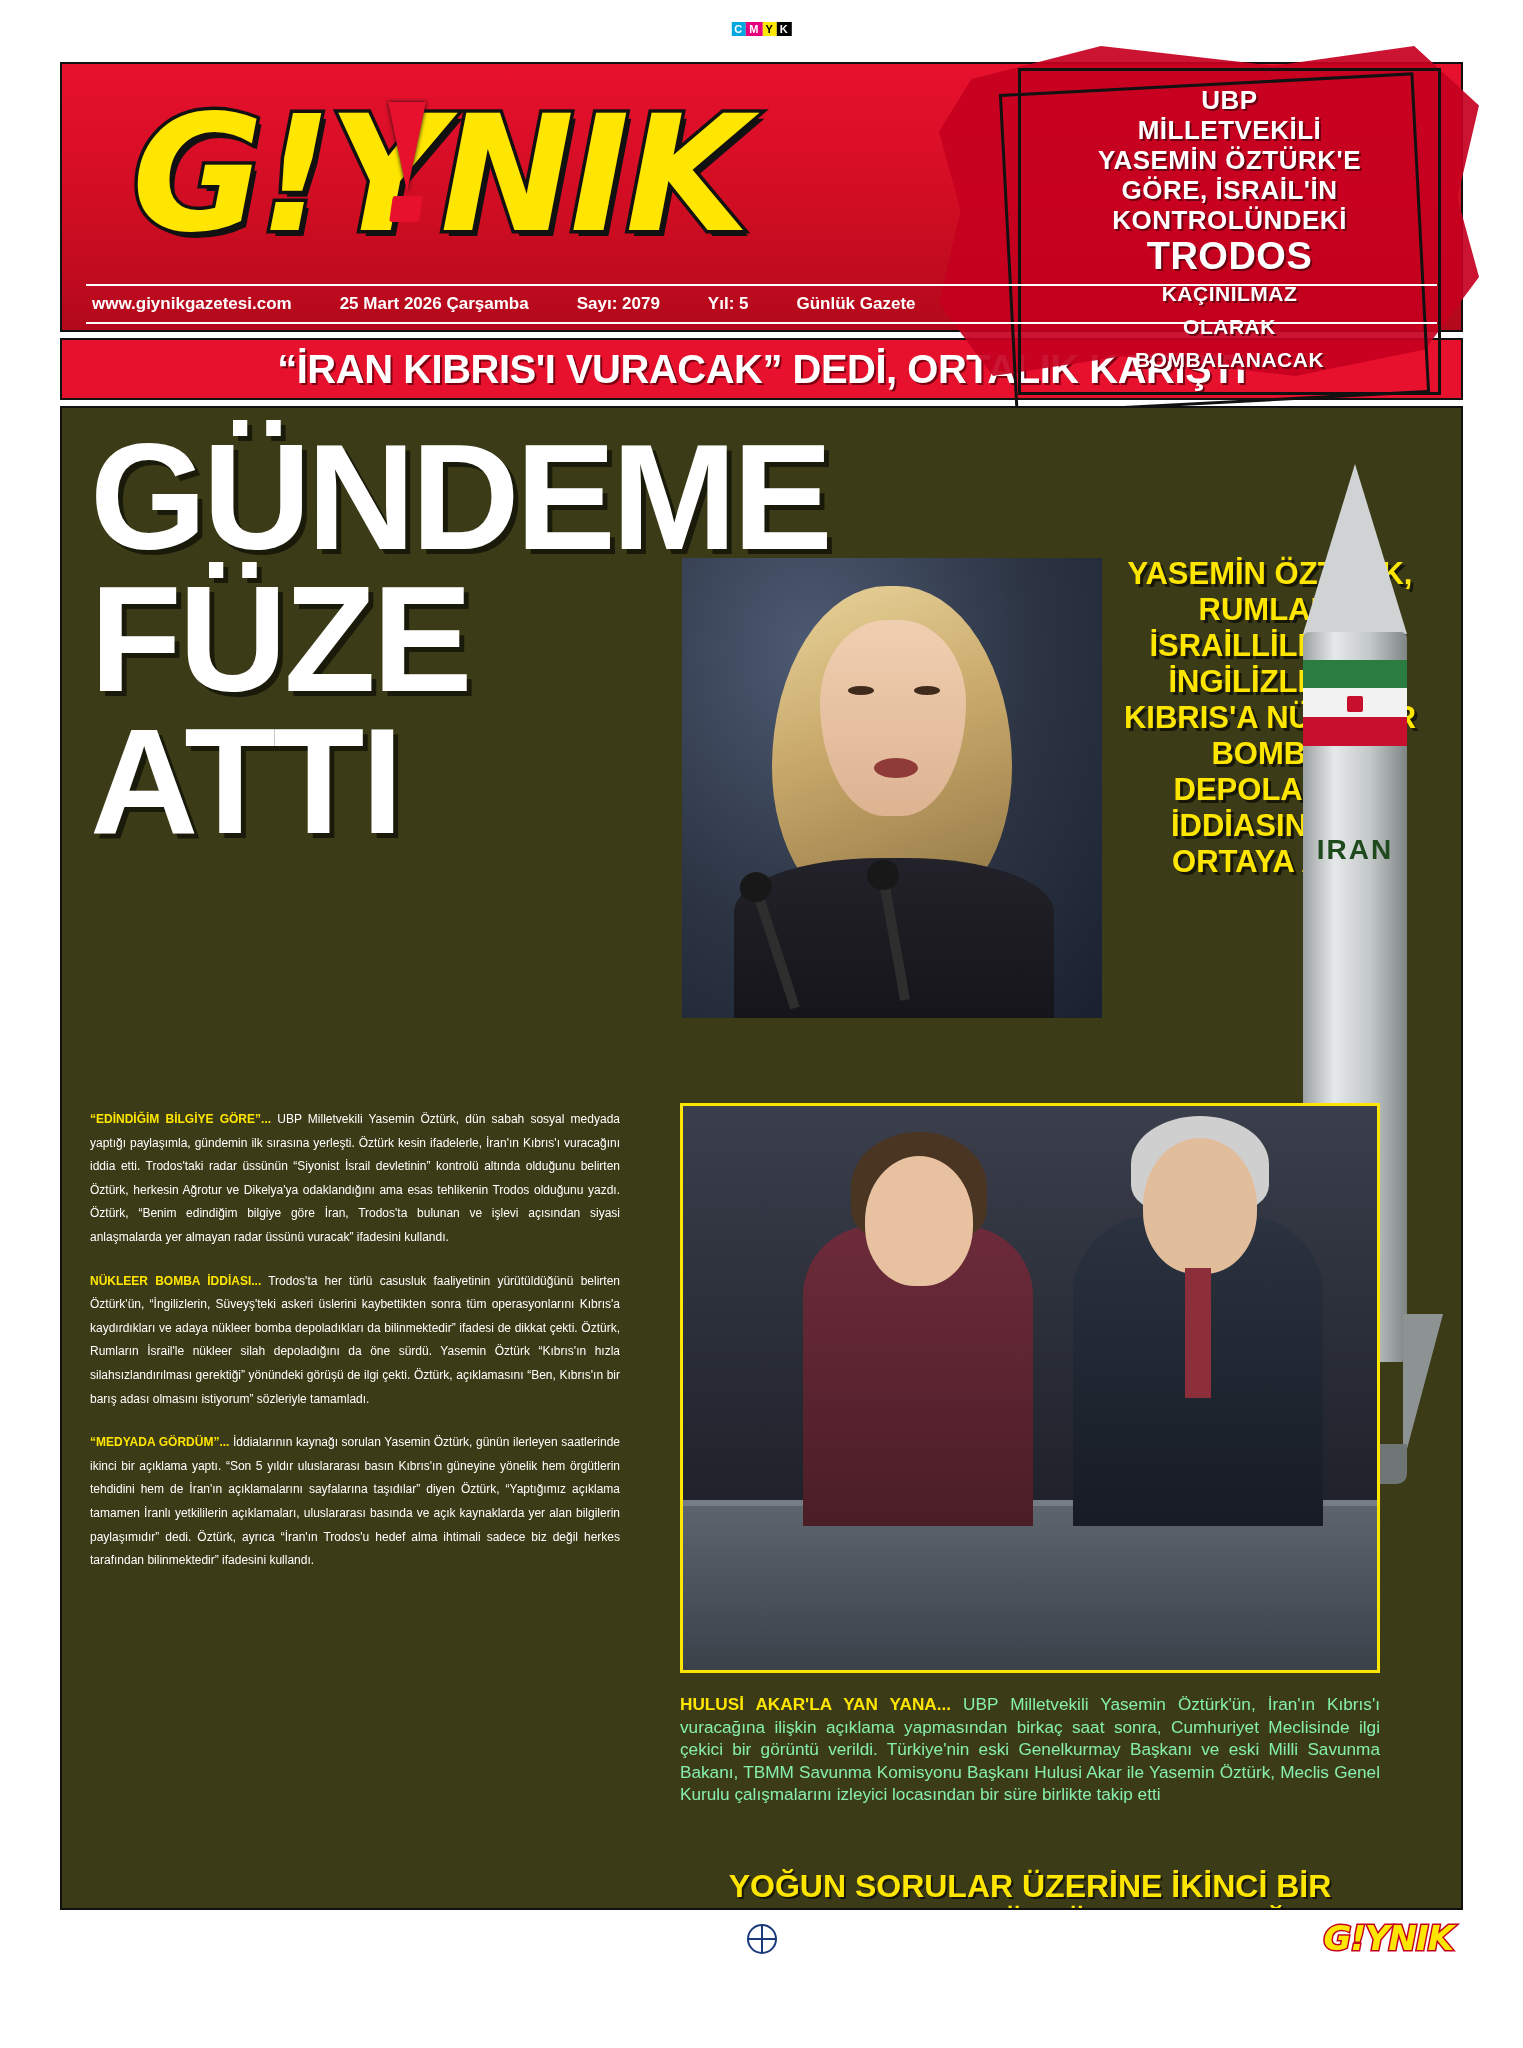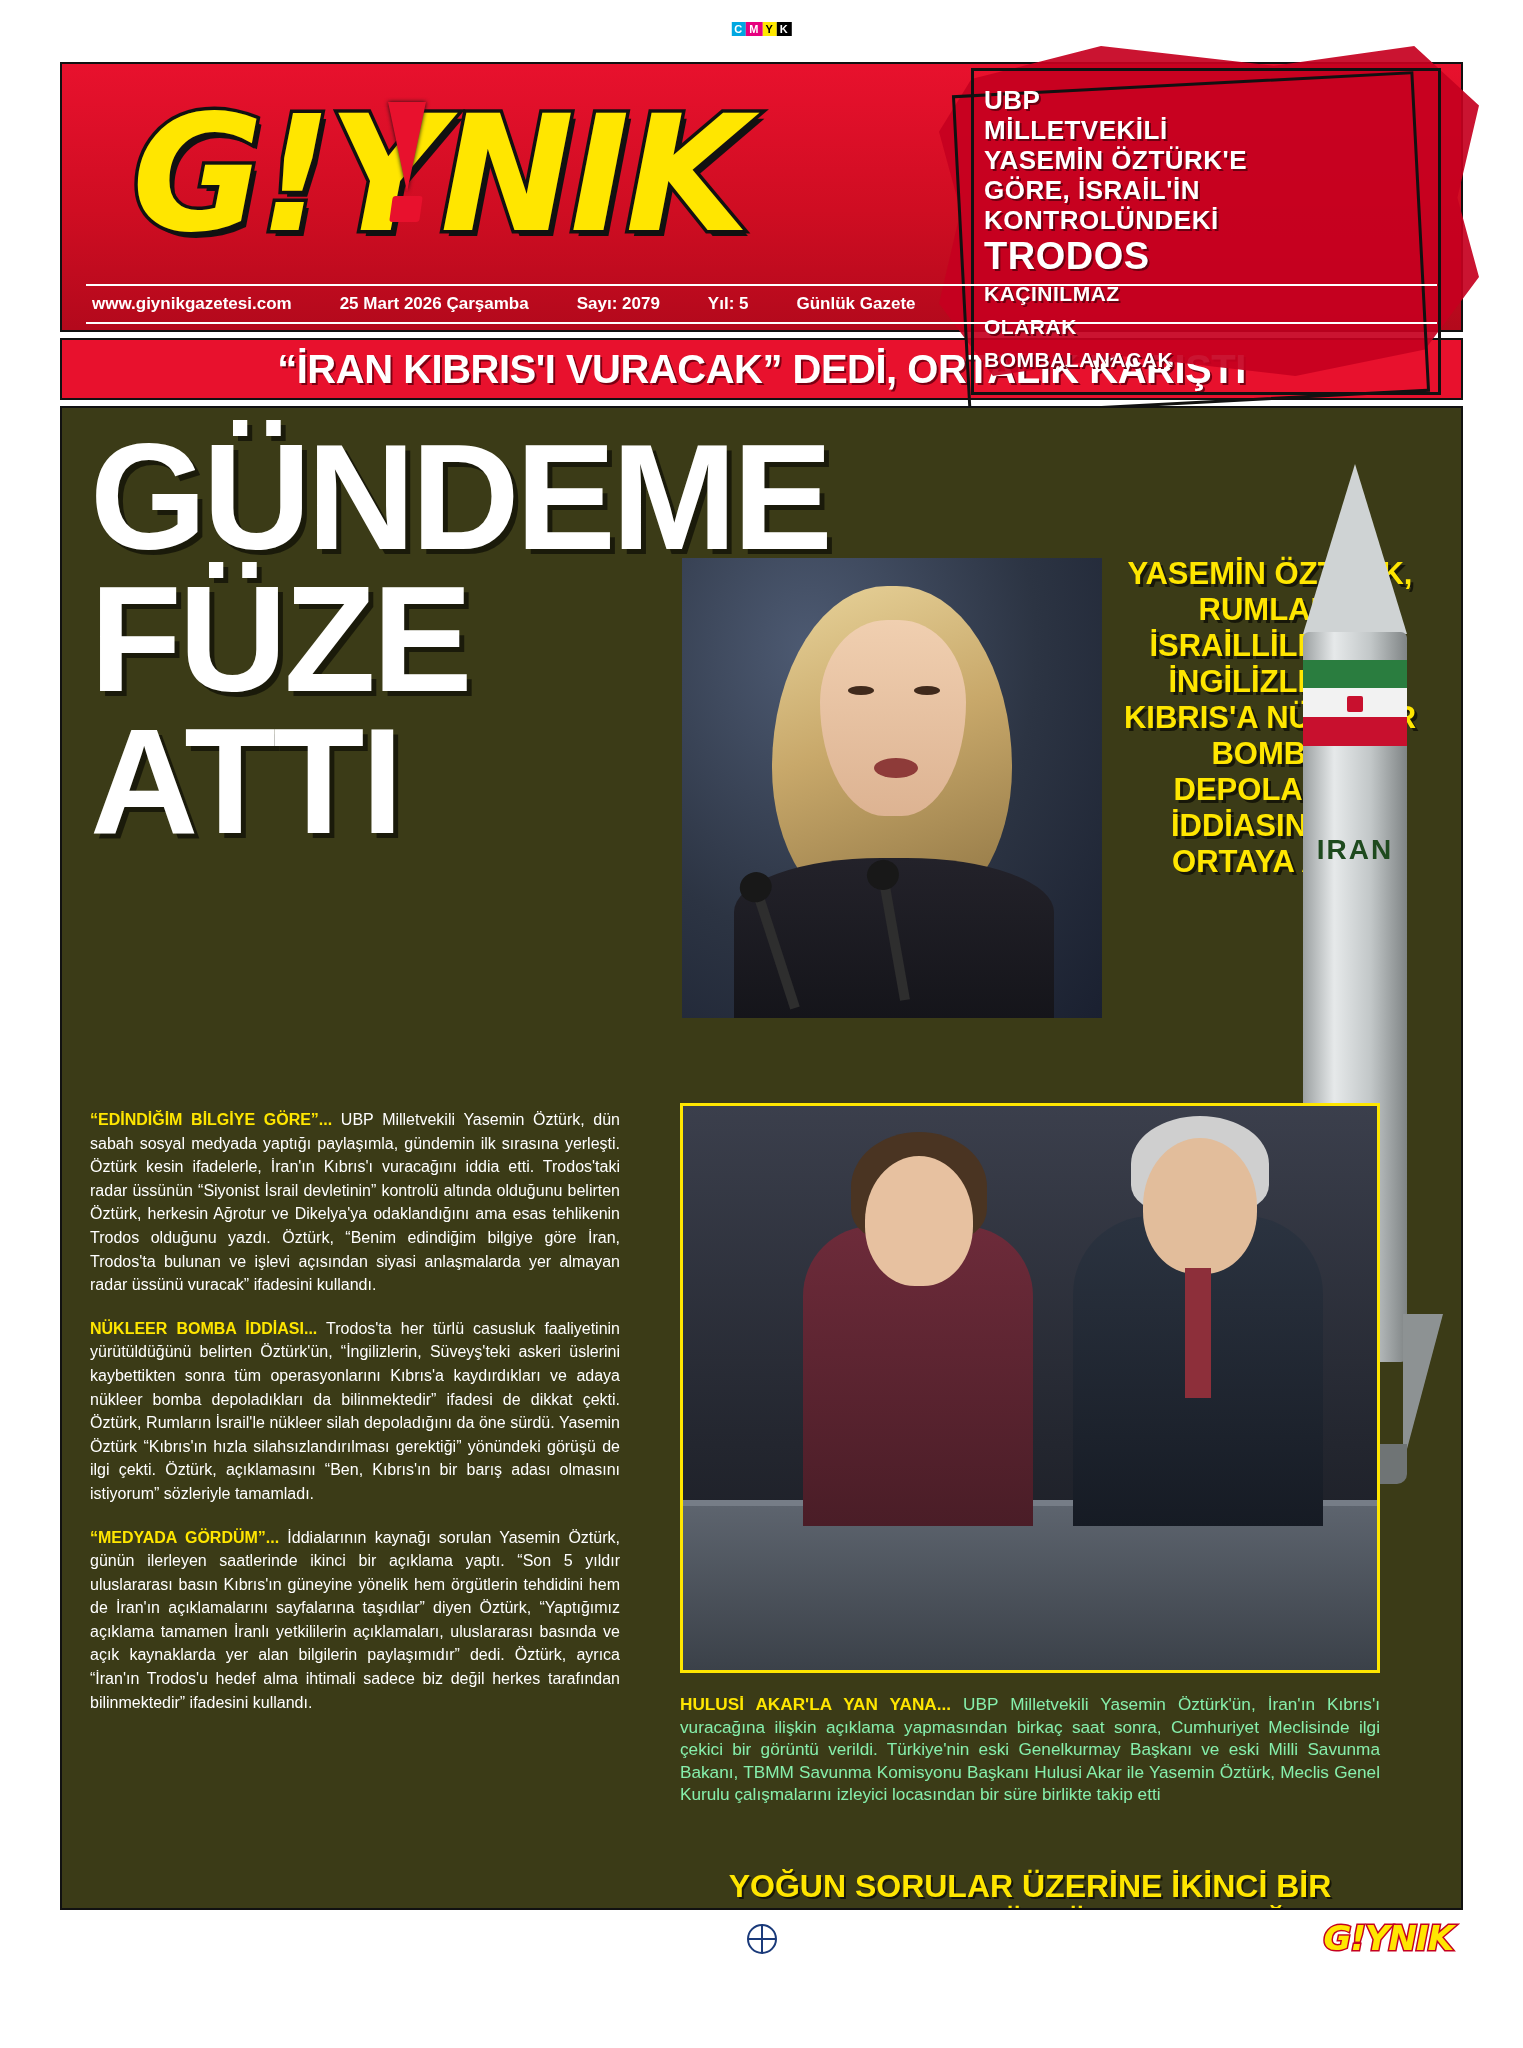--- a/index.html
+++ b/index.html
@@ -96,22 +96,23 @@
     width: 540px; height: 330px;
     background: #c5001f;
     clip-path: polygon(6% 10%, 30% 0%, 62% 6%, 88% 0%, 100% 18%, 96% 46%,
                        100% 70%, 90% 92%, 66% 100%, 34% 94%, 10% 100%,
                        0% 78%, 4% 50%, 0% 26%);
     opacity: .92;
   }
   .flash {
     position: absolute;
     right: 20px; top: 4px;
-    width: 470px;
+    width: 423px;
     padding: 14px 10px 16px;
+    text-align: center;
     border: 3px solid #111;
     background: rgba(200,0,25,0.0);
   }
   .flash::before {
     content: "";
     position: absolute;
     left: -14px; top: 12px;
     right: 16px; bottom: -12px;
     border: 3px solid #111;
     transform: rotate(-3deg);
@@ -348,21 +349,21 @@
   .cols {
     position: absolute;
     left: 28px; top: 700px;
     width: 1340px;
   }
   .col {
     position: absolute;
     top: 0;
     width: 530px;
     color: #ffffff;
-    font-size: 16px;
+    font-size: 12px;
     line-height: 23.6px;
     text-align: justify;
   }
   .col p { margin: 0 0 20px; }
   .col .lead {
     color: #ffe600;
     font-weight: bold;
   }
   .col-left { left: 0; }
 

